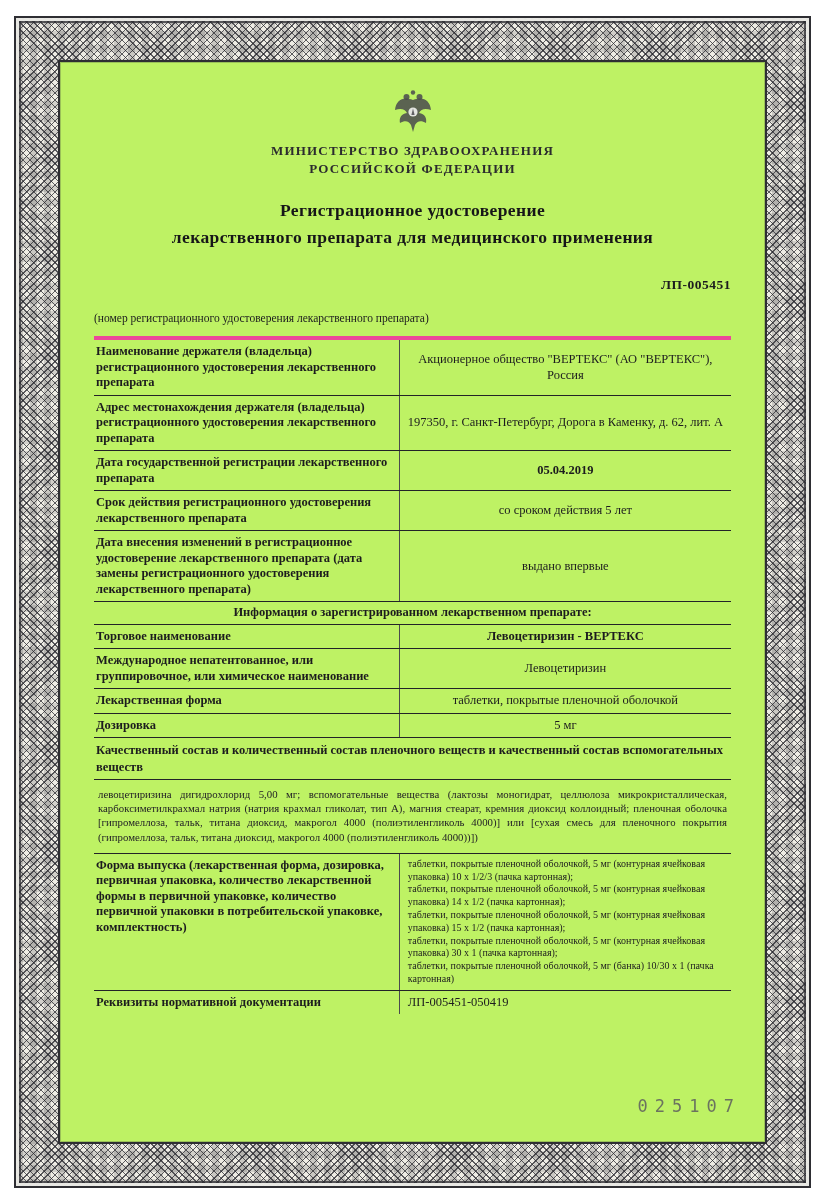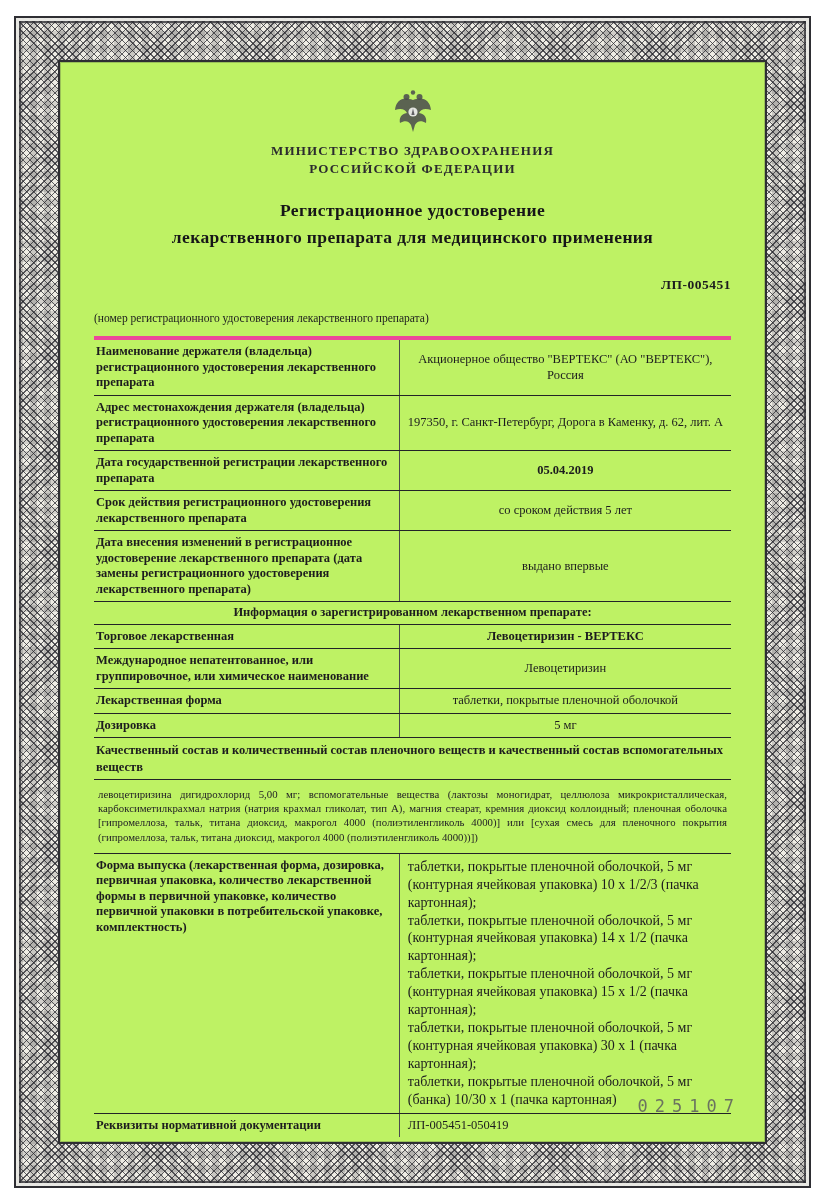--- a/index.html
+++ b/index.html
@@ -61,21 +61,21 @@
     border-bottom:1.5px solid #232327; text-align:center; font-weight:bold;
     font-size:12.5px; padding:3px 2px;
   }
   .fullrow { border-bottom:1.5px solid #232327; padding:4px 2px; }
   .comp-title { font-weight:bold; font-size:12.5px; line-height:1.3; }
   .comp-text {
     font-size:10.8px; line-height:1.32; text-align:justify; color:#232326;
     padding:3px 2px 5px 2px;
   }
   .forms-value { flex-direction:column; align-items:center; justify-content:flex-start;
-    font-size:14px; line-height:1.28; text-align:left; }
+    font-size:10px; line-height:1.28; text-align:left; }
   .forms-value .line { display:block; }
   .trow.last { border-bottom:none; }
   
   .serial {
     position:absolute; right:24px; bottom:26px;
     font-family:"DejaVu Sans Mono", monospace;
     font-size:17px; letter-spacing:7px; color:#63665f; opacity:.9;
   }
 </style>
 </head>
@@ -132,21 +132,21 @@
     </div>
 
     <div class="trow">
       <div class="tlabel">Дата внесения изменений в регистрационное удостоверение лекарственного препарата (дата замены регистрационного удостоверения лекарственного препарата)</div>
       <div class="tvalue">выдано впервые</div>
     </div>
 
     <div class="section-row">Информация о зарегистрированном лекарственном препарате:</div>
 
     <div class="trow">
-      <div class="tlabel">Торговое лекарственная</div>
+      <div class="tlabel">Торговое наименование</div>
       <div class="tvalue vb">Левоцетиризин - ВЕРТЕКС</div>
     </div>
 
     <div class="trow">
       <div class="tlabel">Международное непатентованное, или группировочное, или химическое наименование</div>
       <div class="tvalue">Левоцетиризин</div>
     </div>
 
     <div class="trow">
       <div class="tlabel">Лекарственная форма</div>

